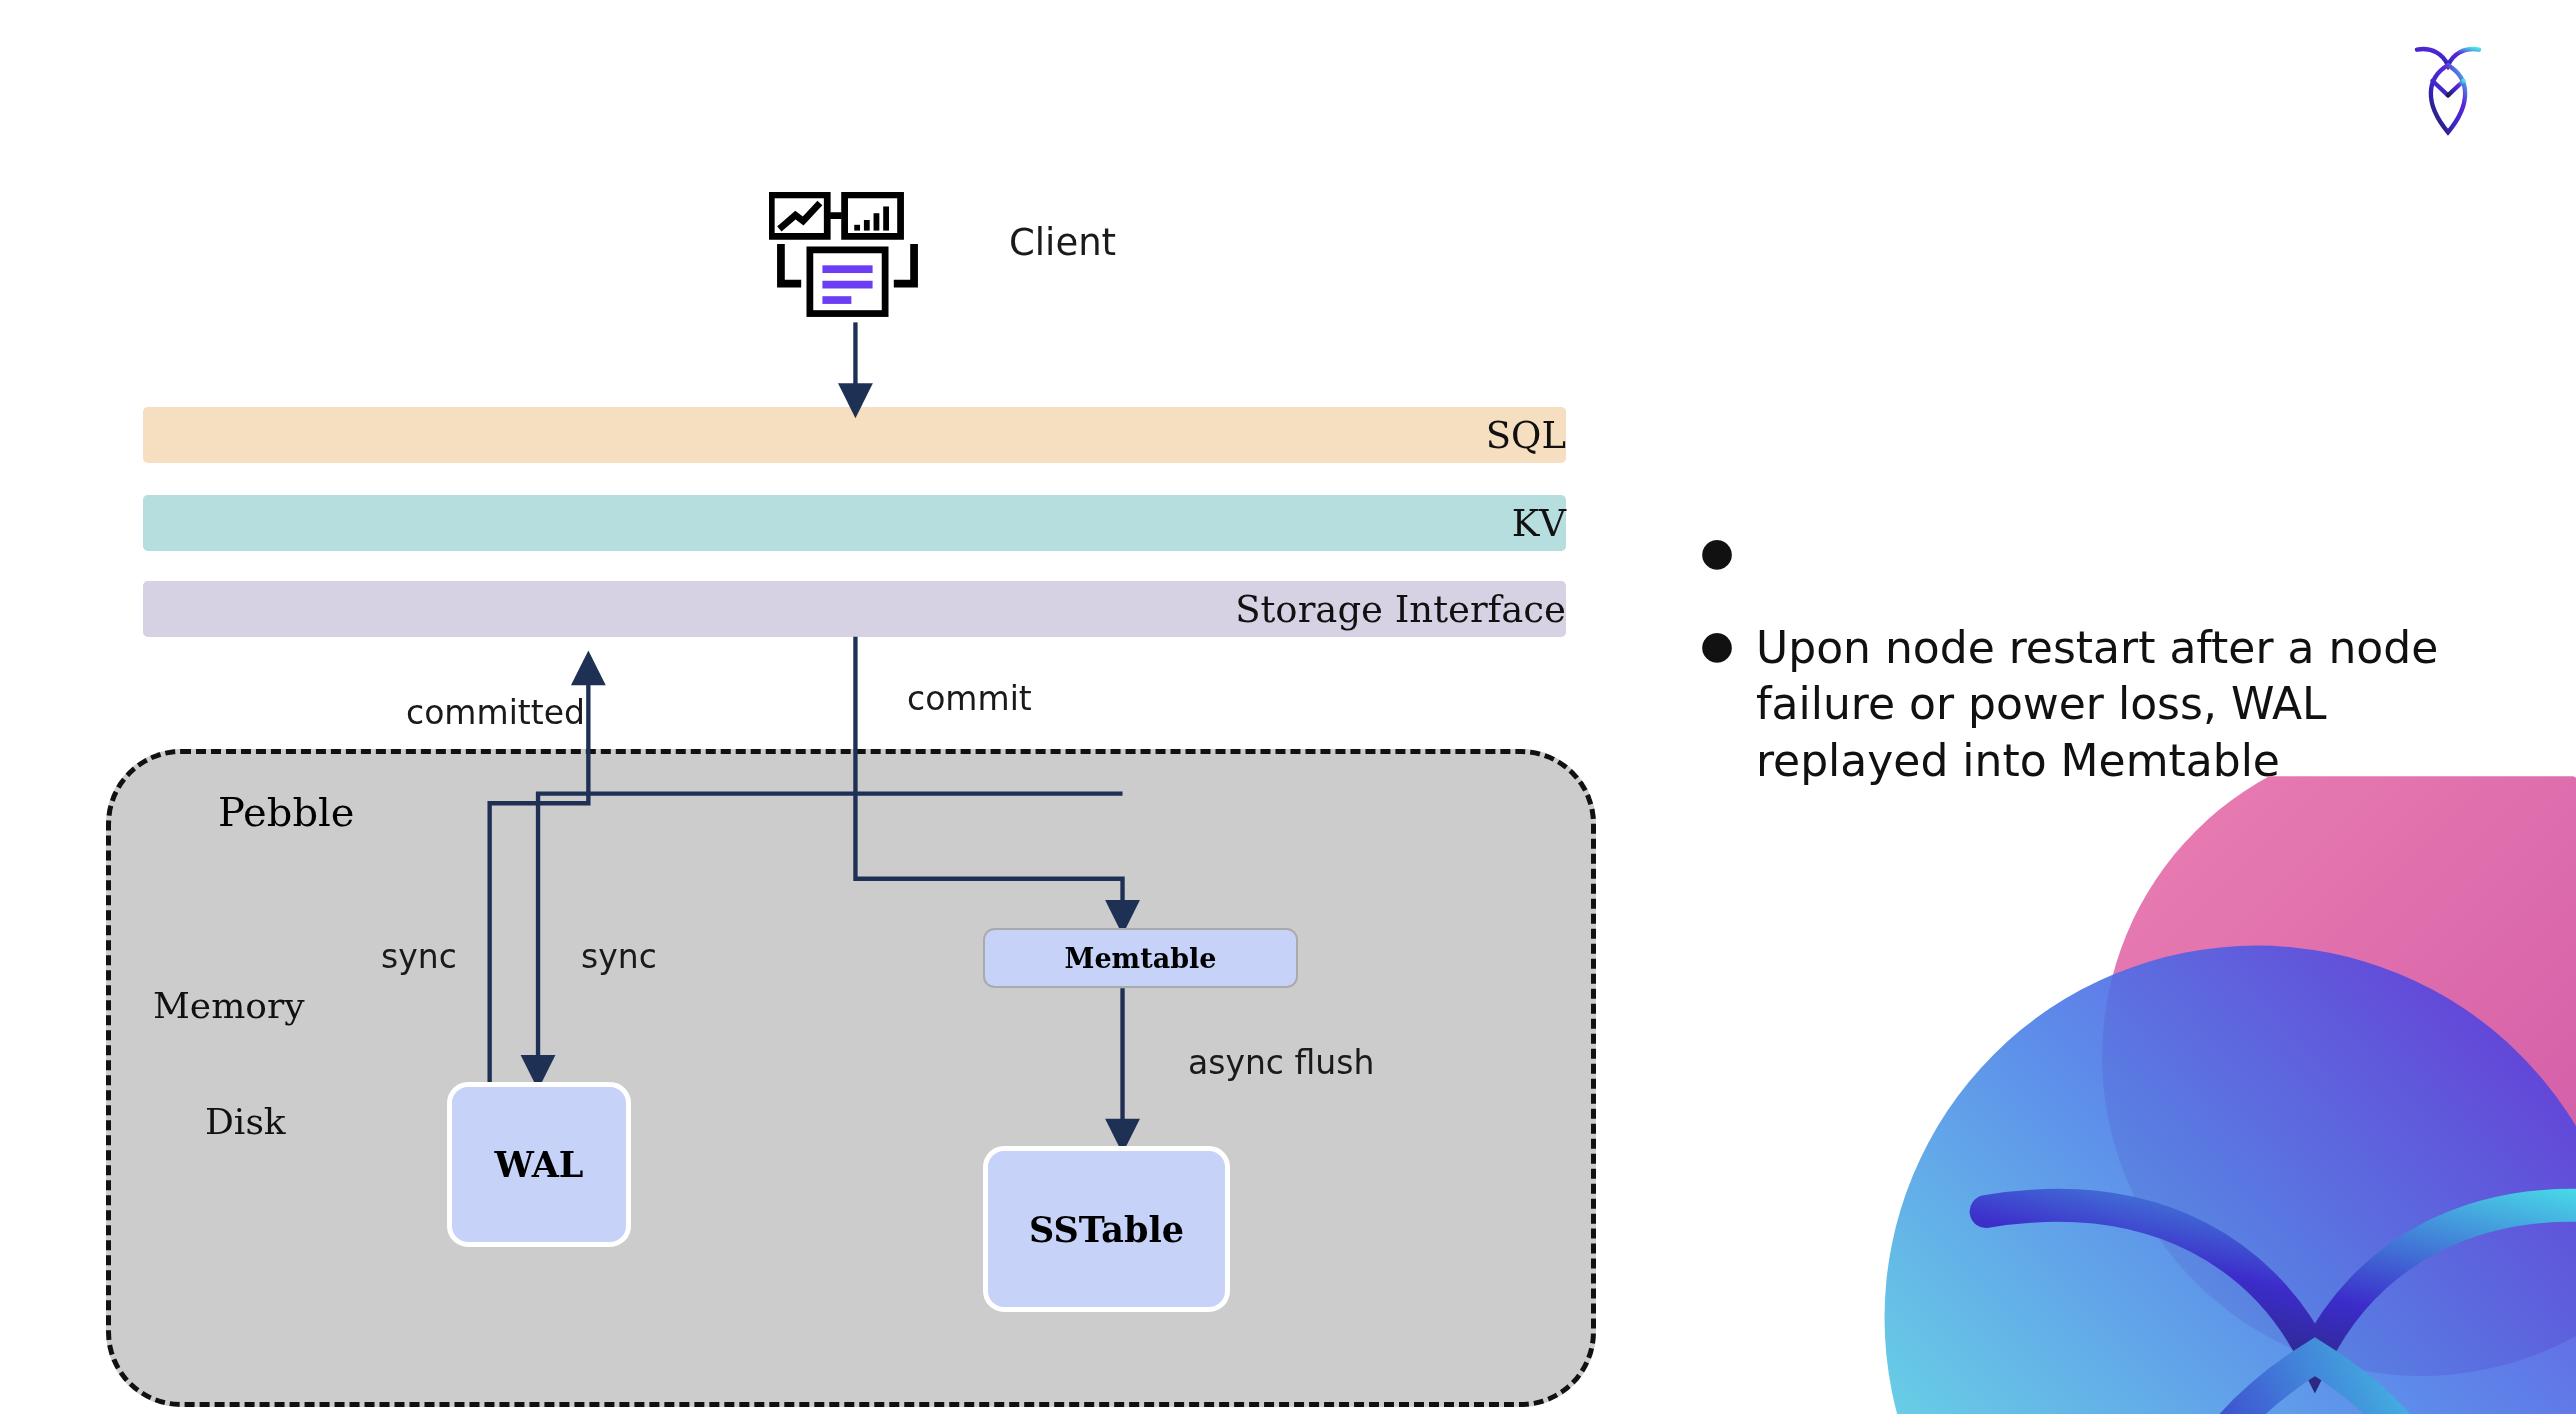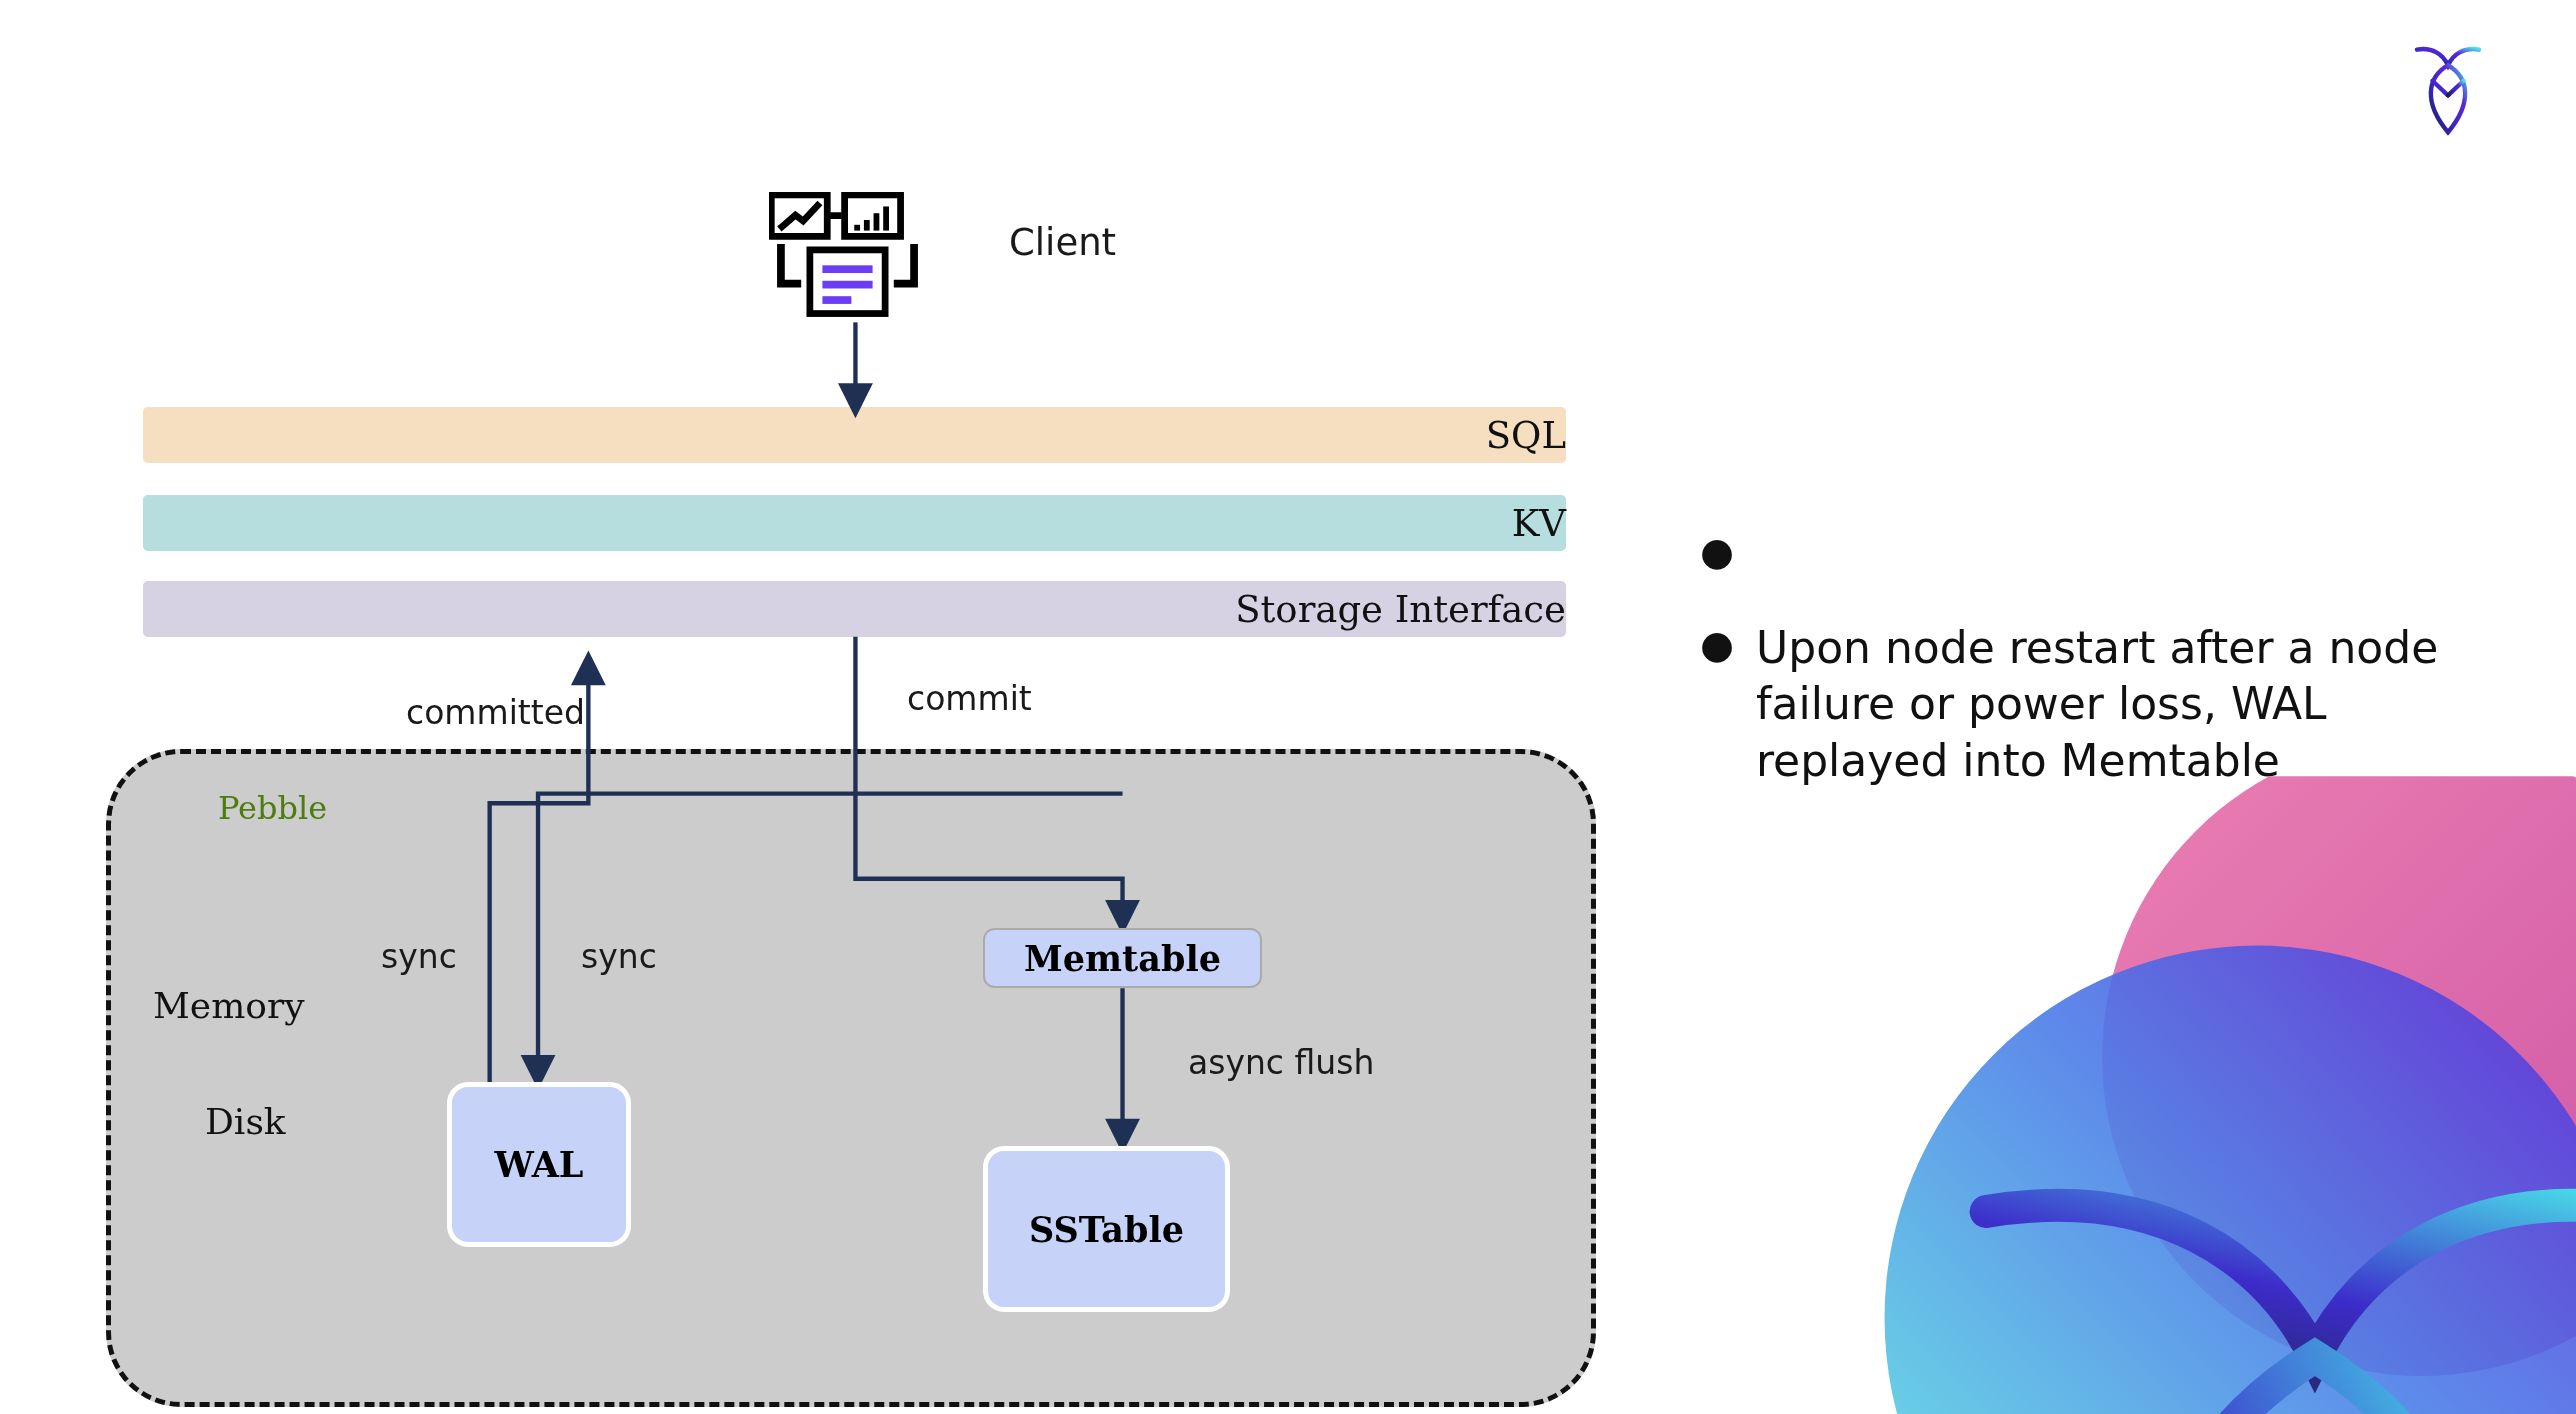--- a/index.html
+++ b/index.html
@@ -38,41 +38,41 @@
   #layer-storage{top:581px;}
 
   
   #pebble-container{
     position:absolute;left:106px;top:749px;width:1490px;height:658px;
     border:5.8px dashed #111;border-radius:75px;background:#cccccc;
     box-sizing:border-box;
   }
   #pebble-label{
     position:absolute;left:218px;top:789px;
-    font-family:"DejaVu Serif", serif;font-size:32px;color:#4d7c0f;text-align:right;
+    font-family:"DejaVu Serif", serif;font-size:40px;color:#000000;text-align:right;
   }
   #memory-label{
     position:absolute;left:153px;top:985px;
     font-family:"DejaVu Serif", serif;font-size:36px;color:#111;
   }
   #disk-label{
     position:absolute;left:205px;top:1101px;
     font-family:"DejaVu Serif", serif;font-size:36px;color:#111;
   }
 
   
   .node-box{
     position:absolute;background:#c6d2f7;
     display:flex;align-items:center;justify-content:center;
     font-family:"DejaVu Serif", serif;font-weight:700;color:#000;
     box-sizing:border-box;
   }
   #node-memtable{
-    left:983px;top:928px;width:279px;height:60px;border-radius:11.6px;
-    border:2.9px solid #aaa;font-size:35px;
+    left:983px;top:928px;width:315px;height:60px;border-radius:11.6px;
+    border:2.9px solid #aaa;font-size:27px;
   }
   #node-wal{
     left:447px;top:1082px;width:184px;height:165px;border-radius:21px;
     border:5.8px solid #fff;font-size:35px;
   }
   #node-sstable{
     left:983px;top:1146px;width:247px;height:166px;border-radius:21px;
     border:5.8px solid #fff;font-size:35px;
   }
 

